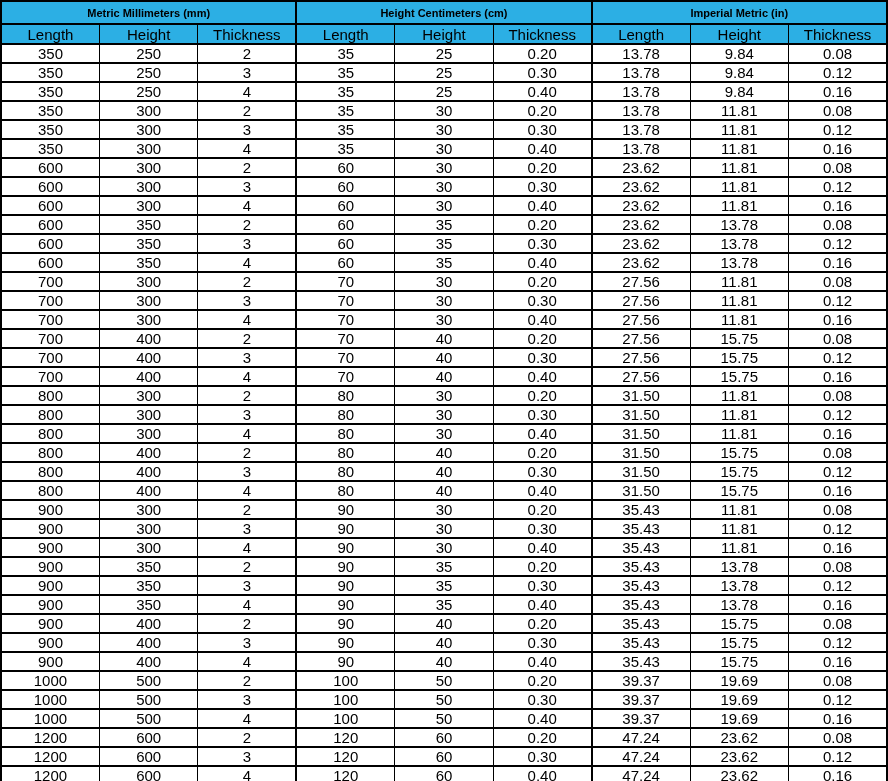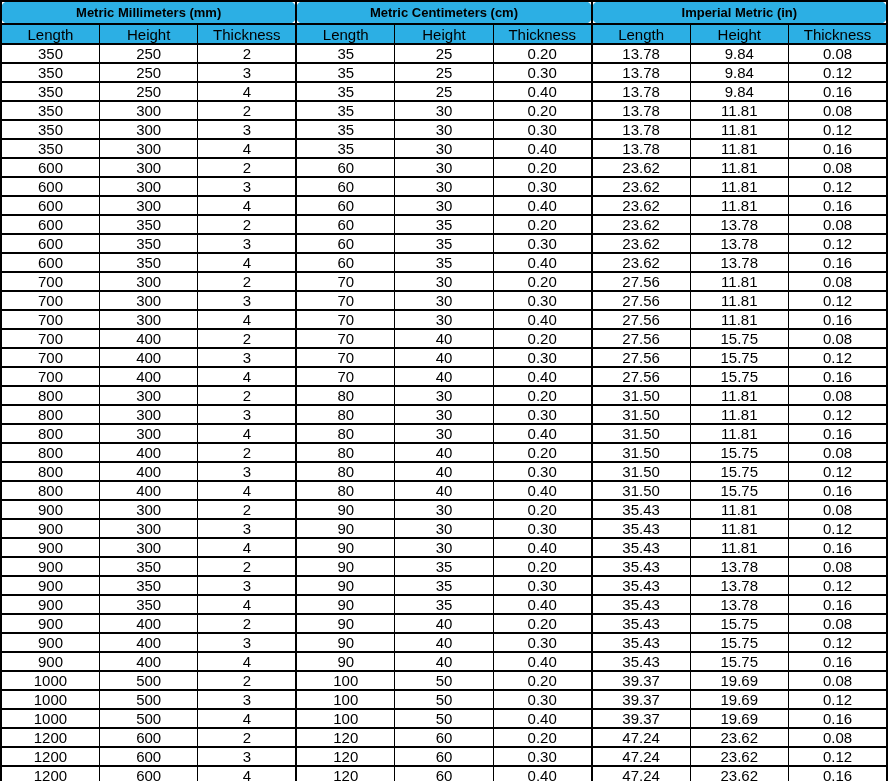--- a/index.html
+++ b/index.html
@@ -32,23 +32,22 @@
   }
   .group-start {
     border-left-width: 2px !important;
   }
   thead th {
     background: var(--header-bg, #2CAFE4);
     color: var(--header-text, #000);
   }
   tr.group-row th {
     font-weight: bold;
-    font-size: 13px;
+    font-size: 11px;
     height: 21px;
-    border-radius: 8px;
   }
   tr.col-row th {
     font-weight: normal;
     font-size: 15px;
     height: 18px;
     margin-top: 12px;
   }
   tbody td {
     background: var(--cell-bg, #fff);
     color: var(--cell-text, #000);
@@ -68,21 +67,21 @@
       <col style="width:11.111%">
         <col style="width:11.111%">
         <col style="width:11.111%">
       <col style="width:11.111%">
         <col style="width:11.111%">
         <col style="width:11.112%">
     </colgroup>
     <thead>
       <tr class="group-row">
         <th colspan="3" class="group-start">Metric Millimeters (mm)</th>
-        <th colspan="3" class="group-start">Metric Centimeters (cm)</th>
+        <th colspan="3" class="group-start">Height Centimeters (cm)</th>
         <th colspan="3" class="group-start">Imperial Metric (in)</th>
       </tr>
       <tr class="col-row">
         <th class="group-start">Length</th>
         <th>Height</th>
         <th>Thickness</th>
         <th class="group-start">Length</th>
         <th>Height</th>
         <th>Thickness</th>
         <th class="group-start">Length</th>

